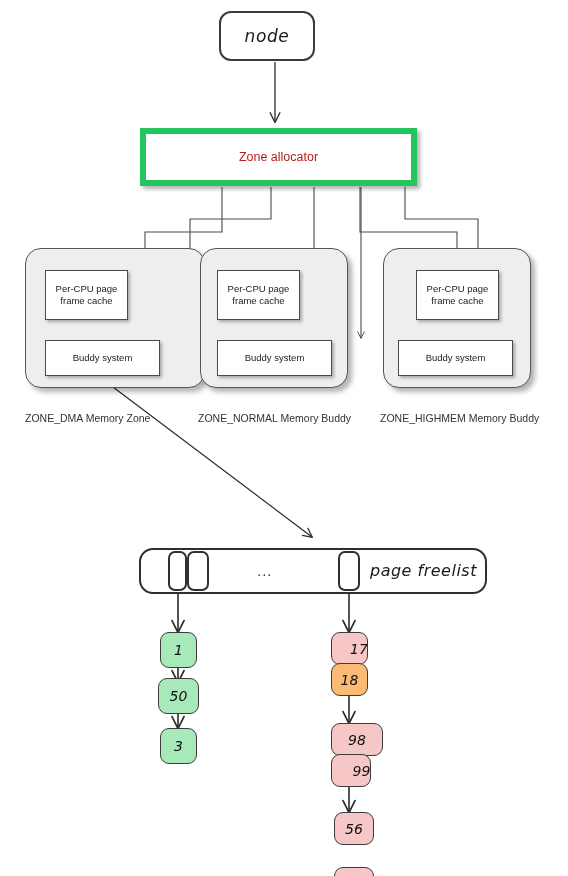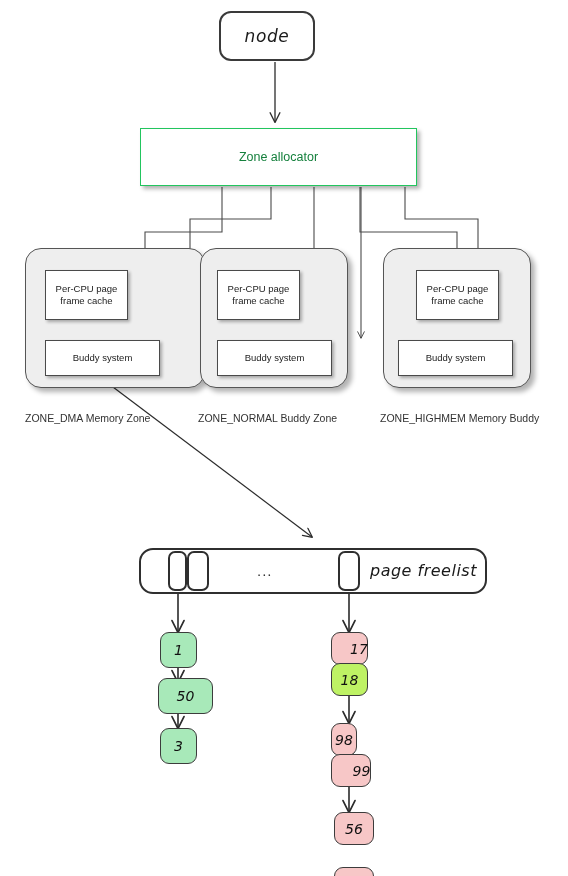--- a/index.html
+++ b/index.html
@@ -43,28 +43,28 @@
   .hand {
     font-family: "DejaVu Sans", sans-serif;
     font-style: italic;
     font-size: 17px;
     letter-spacing: 0.6px;
   }
   .zone-alloc {
     position: absolute;
     box-sizing: border-box;
     background: #ffffff;
-    border: 1px solid #22c55e;
+    border: 6px solid #22c55e;
     box-shadow: 3px 3px 4px rgba(0,0,0,0.30);
     display: flex;
     align-items: center;
     justify-content: center;
     font-family: "Liberation Sans", sans-serif;
     font-size: 12.5px;
-    color: #15803d;
+    color: #b91c1c;
   }
   .zone-card {
     position: absolute;
     box-sizing: border-box;
     background: #eeeeee;
     border: 1.5px solid #555555;
     border-radius: 16px;
     box-shadow: 4px 4px 5px rgba(0,0,0,0.30);
   }
   .inner-box {
@@ -218,21 +218,21 @@
   <div class="zone-card" style="left:200px; top:248px; width:148px; height:140px;"></div>
   <div class="inner-box" style="left:217px; top:270px; width:83px; height:50px;">
     <span>
       <span>Per-CPU page</span><br>
       <span>frame cache</span>
     </span>
   </div>
   <div class="inner-box" style="left:217px; top:340px; width:115px; height:36px;">
     <span>Buddy system</span>
   </div>
-  <div class="zone-caption" style="left:198px; top:412px; width:152px;">ZONE_NORMAL Buddy Zone</div>
+  <div class="zone-caption" style="left:198px; top:412px; width:152px;">ZONE_NORMAL Memory Buddy</div>
 
   <div class="zone-card" style="left:383px; top:248px; width:148px; height:140px;"></div>
   <div class="inner-box" style="left:416px; top:270px; width:83px; height:50px;">
     <span>
       <span>Per-CPU page</span><br>
       <span>frame cache</span>
     </span>
   </div>
   <div class="inner-box" style="left:398px; top:340px; width:115px; height:36px;">
     <span>Buddy system</span>
@@ -242,35 +242,35 @@
   <div class="freelist" style="left:139px; top:548px; width:348px; height:46px;"></div>
   <div class="freelist-cell" style="left:168px; top:551px; width:19px; height:40px;"></div>
   <div class="freelist-cell" style="left:187px; top:551px; width:22px; height:40px;"></div>
   <div class="freelist-cell" style="left:338px; top:551px; width:22px; height:40px;"></div>
   <div class="freelist-dots" style="left:257px; top:562px;">...</div>
   <div class="freelist-label" style="left:370px; top:561px;">page freelist</div>
 
   <div class="page-box" style="left:160px; top:632px; width:37px; height:36px; background:#a8e9b9;">
     <span>1</span>
   </div>
-  <div class="page-box" style="left:158px; top:678px; width:55px; height:36px; background:#a8e9b9;">
+  <div class="page-box" style="left:158px; top:678px; width:41px; height:36px; background:#a8e9b9;">
     <span>50</span>
   </div>
   <div class="page-box" style="left:160px; top:728px; width:37px; height:36px; background:#a8e9b9;">
     <span>3</span>
   </div>
 
   <div class="page-box" style="left:331px; top:632px; width:37px; height:33px; background:#f7c7c7;padding-left:19px;">
     <span>17</span>
   </div>
-  <div class="page-box" style="left:331px; top:663px; width:37px; height:33px; background:#bef264;">
+  <div class="page-box" style="left:331px; top:663px; width:37px; height:33px; background:#fdba74;">
     <span>18</span>
   </div>
 
-  <div class="page-box" style="left:331px; top:723px; width:26px; height:33px; background:#f7c7c7;">
+  <div class="page-box" style="left:331px; top:723px; width:52px; height:33px; background:#f7c7c7;">
     <span>98</span>
   </div>
   <div class="page-box" style="left:331px; top:754px; width:40px; height:33px; background:#f7c7c7;padding-left:21px;">
     <span>99</span>
   </div>
 
   <div class="page-box" style="left:334px; top:812px; width:40px; height:33px; background:#f7c7c7;">
     <span>56</span>
   </div>
   <div class="page-box" style="left:334px; top:867px; width:40px; height:33px; background:#f7c7c7;">

